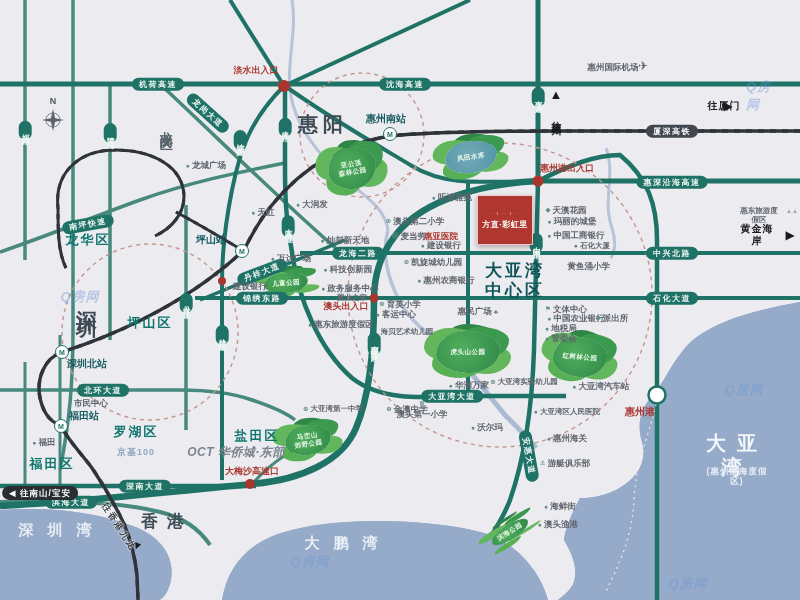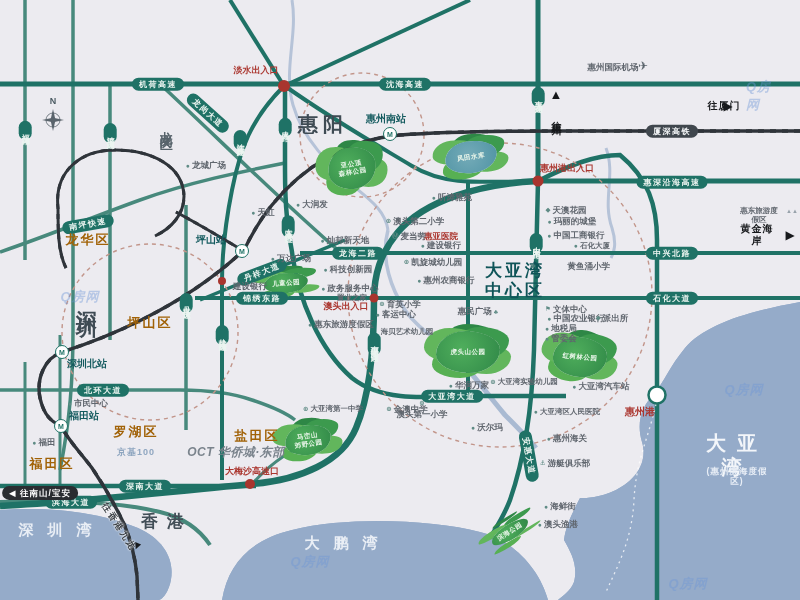--- a/index.html
+++ b/index.html
@@ -11,21 +11,21 @@
   .tx{white-space:pre-line;text-align:center;line-height:1.2;}
   .ic{font-size:6.5px;color:#5f8b85;}
   .t-poi{font-size:8.5px;color:#60666e;font-weight:600;}
   .t-poi-red{font-size:9px;color:#ab3730;font-weight:700;}
   .t-ph,.t-pv,.t-pr{background:#1f7266;color:#ecf5f1;font-size:8px;font-weight:600;letter-spacing:1.5px;padding:1.5px 7px;border-radius:8px;}
   .t-pv{writing-mode:vertical-rl;padding:7px 1.5px;}
   .t-rail{background:#40474e;color:#f2f4f6;font-size:8px;font-weight:600;letter-spacing:1.5px;padding:1.5px 7px;border-radius:8px;}
   .t-city{font-size:20px;font-weight:800;color:#3f4b54;letter-spacing:5px;}
   .t-city2{font-size:17px;font-weight:800;color:#434f58;letter-spacing:9px;}
   .t-city-v{writing-mode:vertical-rl;font-size:21px;font-weight:800;color:#3f4b54;letter-spacing:7px;}
-  .t-dist{font-size:13px;font-weight:700;color:#a16207;letter-spacing:2px;}
+  .t-dist{font-size:13px;font-weight:700;color:#0f766e;letter-spacing:2px;}
   .t-dist-v{writing-mode:vertical-rl;font-size:13px;font-weight:700;color:#57636b;letter-spacing:3px;}
   .t-center{font-size:17px;font-weight:800;color:#0f5458;letter-spacing:3px;}
   .t-water{font-size:15px;font-weight:700;color:#eef2f8;letter-spacing:14px;opacity:.95;}
   .t-water-lg{font-size:20px;font-weight:700;color:#f3f6fa;letter-spacing:11px;}
   .t-water-sub{font-size:8.5px;font-weight:600;color:#e8eef6;letter-spacing:1px;}
   .t-sta{font-size:10px;font-weight:800;color:#135a5e;}
   .t-micon{width:12px;height:12px;border:1.5px solid #1f7266;background:#fff;border-radius:50%;font-size:7px;font-weight:800;color:#1f7266;justify-content:center;}
   .t-micon .tx{line-height:1;}
   .t-dir{font-size:10px;font-weight:800;color:#17191c;letter-spacing:1px;}
   .t-dir-v{writing-mode:vertical-rl;font-size:10px;font-weight:800;color:#17191c;letter-spacing:2px;}
@@ -283,13 +283,17 @@
       <div class="lbl t-poi" style="left: 44px; top: 442px;"><span class="ic">●</span><span class="tx">福田</span></div>
     </div>
   <div id="wms">
       <div class="wm" style="left: 80px; top: 297px;">Q房网</div>
       <div class="wm" style="left: 310px; top: 562px;">Q房网</div>
       <div class="wm" style="left: 744px; top: 390px;">Q房网</div>
       <div class="wm" style="left: 688px; top: 584px;">Q房网</div>
       <div class="wm" style="left: 764px; top: 96px;">Q房网</div>
     </div>
 
+  <div class="project">
+    <div class="proj-orn">∙ ı ∙ ı ∙</div>
+    <div class="proj-name">方直·彩虹里</div>
+  </div>
 </div>
 
 </body></html>

